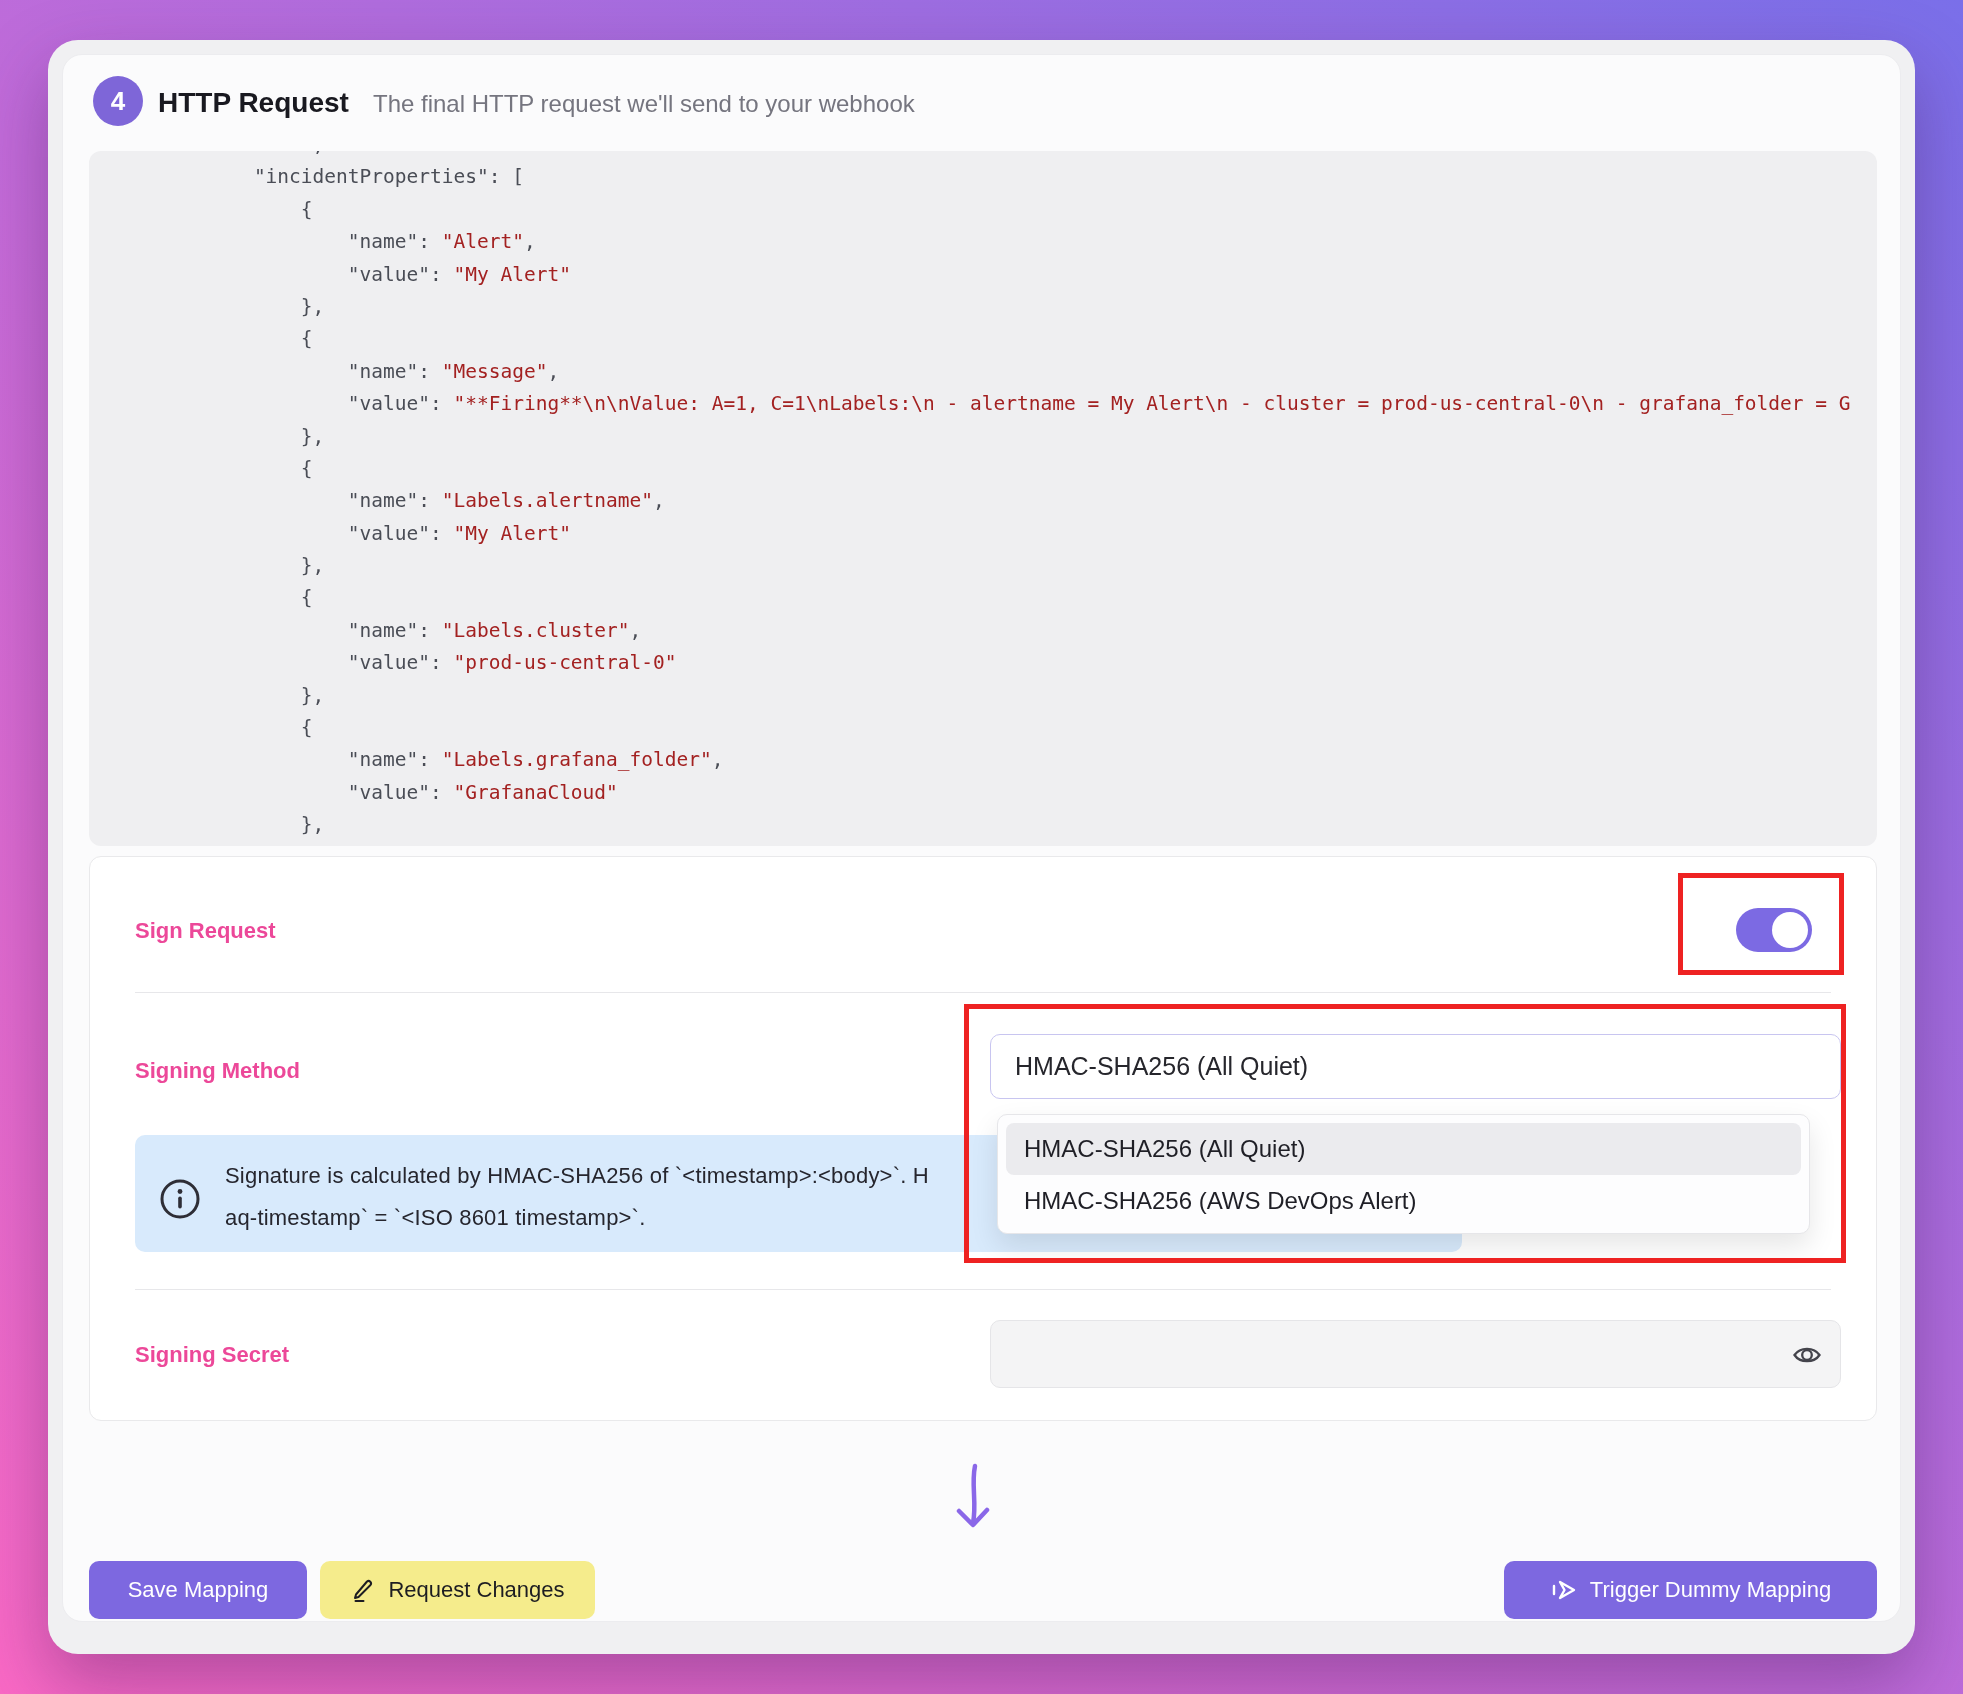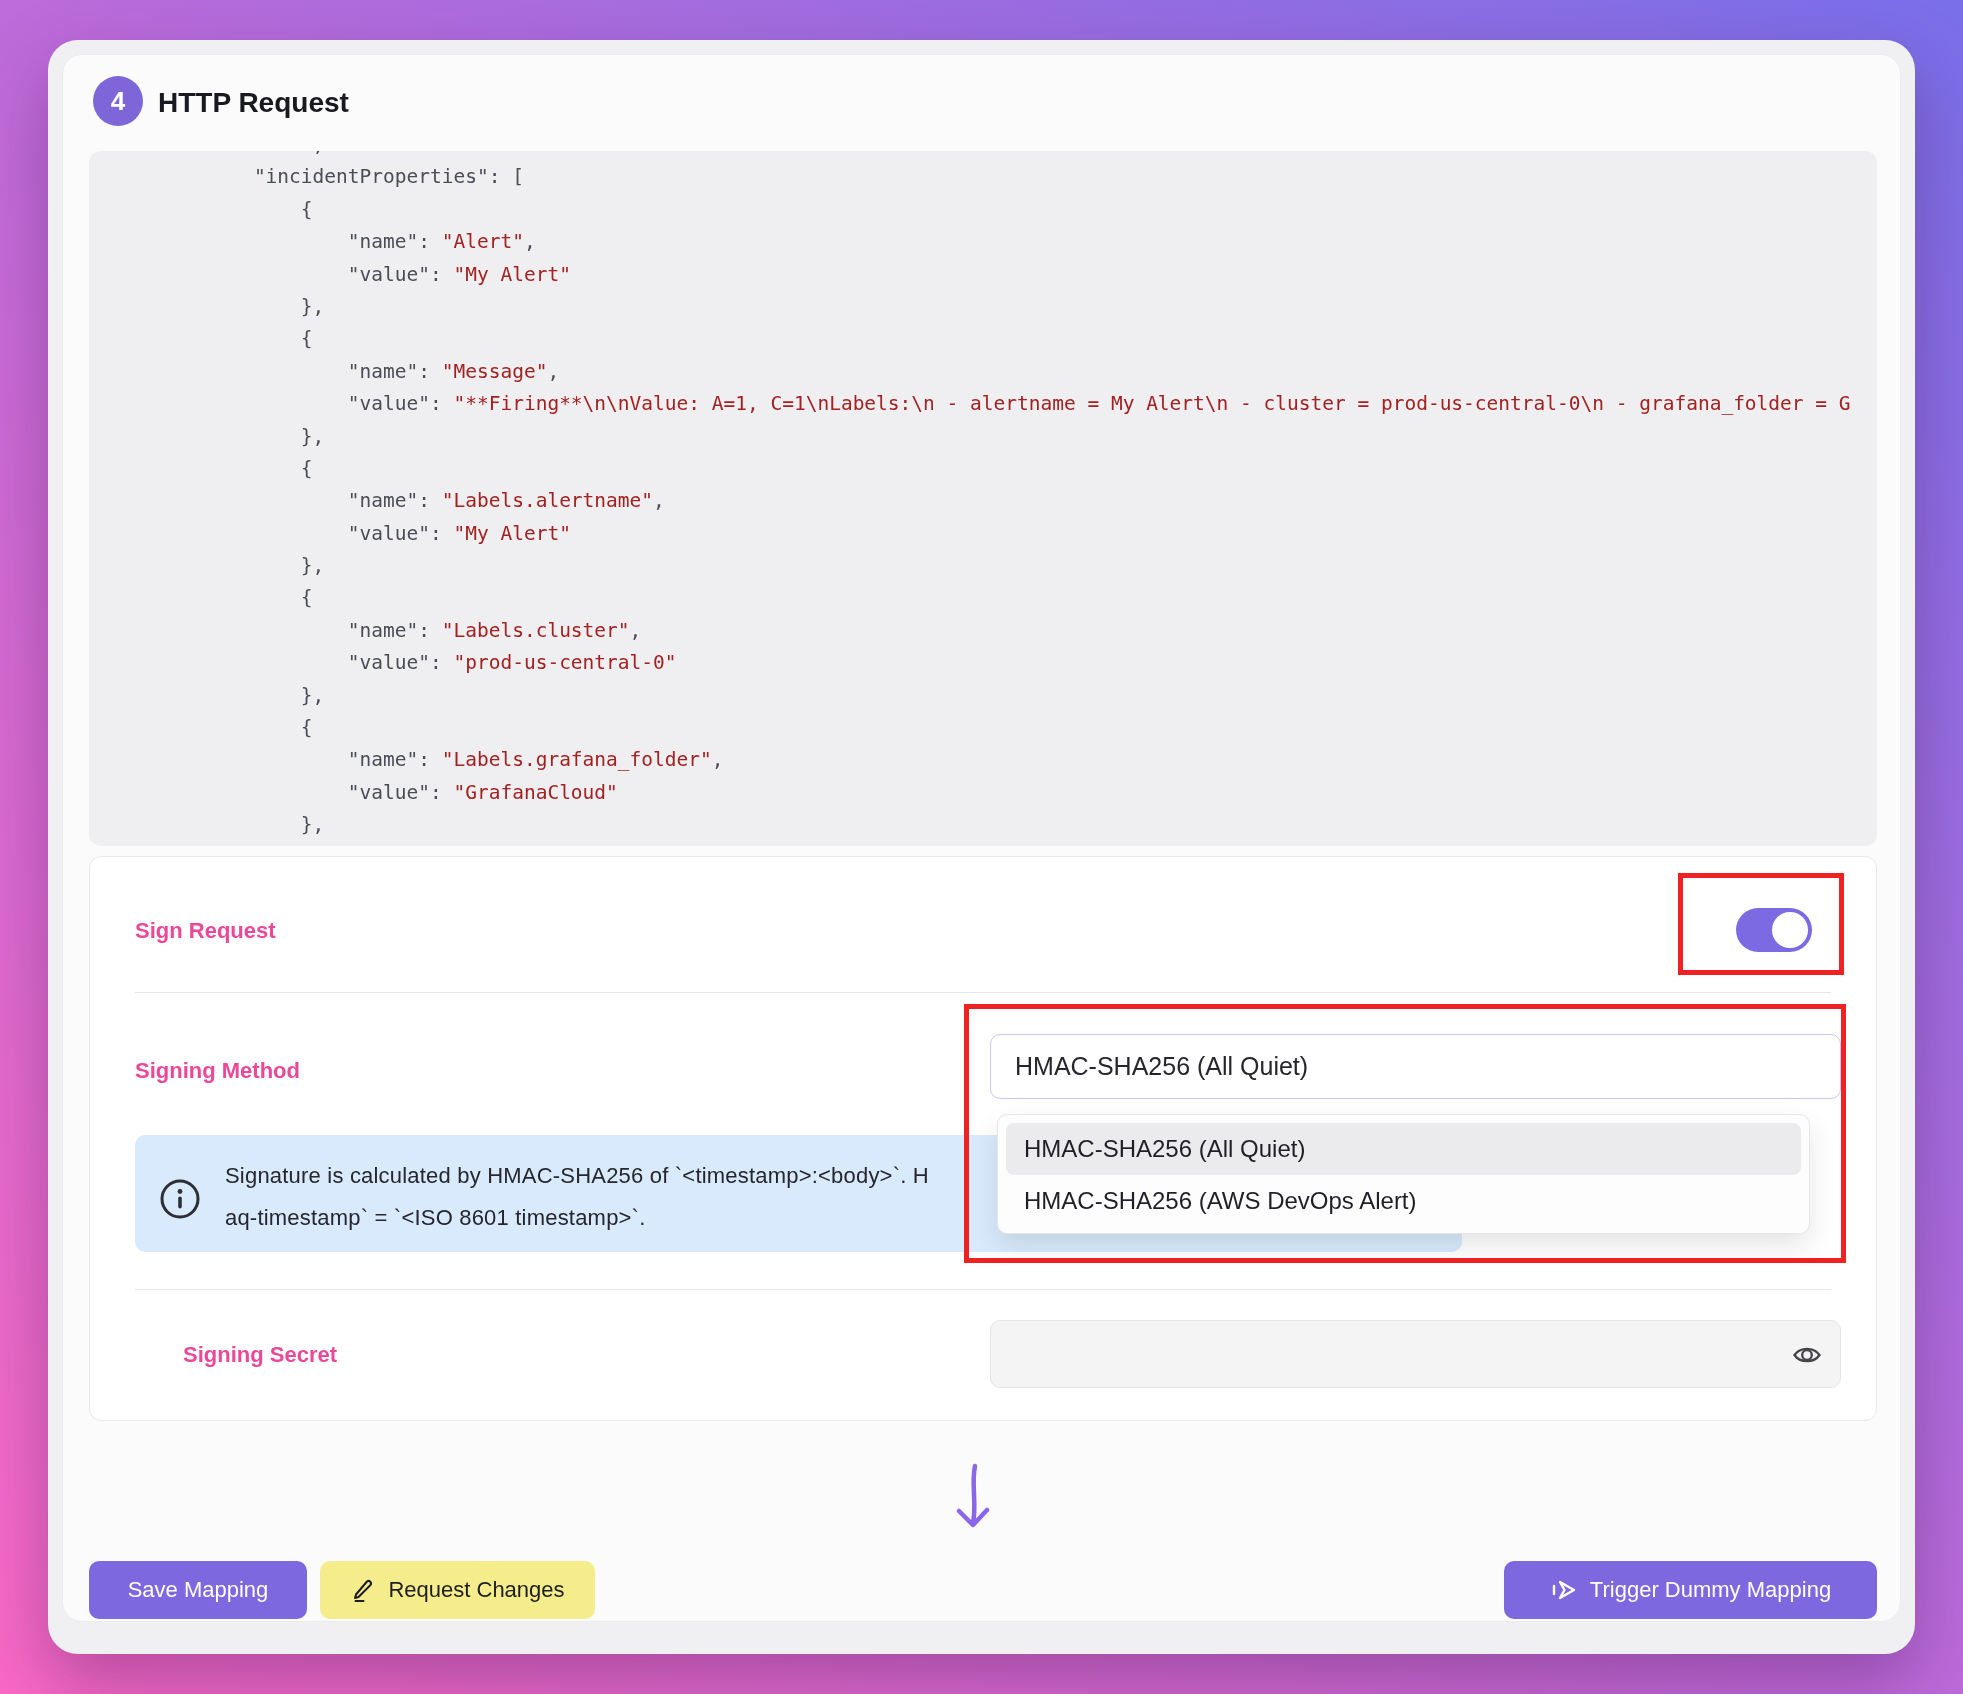--- a/index.html
+++ b/index.html
@@ -107,20 +107,21 @@
 <body>
 
 <div class="card">
   <div class="card-inner">
 
     <div class="hdr">
       <div class="step-badge">
         <span>4</span>
       </div>
       <div class="hdr-title">HTTP Request</div>
+      <div class="hdr-sub">The final HTTP request we'll send to your webhook</div>
     </div>
 
     <div class="codeblock">
       <div class="code-scroll">
           <div class="code-line"><span class="tok-plain">            </span><span class="tok-str">"..."</span><span class="tok-plain">,</span></div>
           <div class="code-line"><span class="tok-plain">            "incidentProperties": [</span></div>
           <div class="code-line"><span class="tok-plain">                {</span></div>
           <div class="code-line"><span class="tok-plain">                    "name": </span><span class="tok-str">"Alert"</span><span class="tok-plain">,</span></div>
           <div class="code-line"><span class="tok-plain">                    "value": </span><span class="tok-str">"My Alert"</span></div>
           <div class="code-line"><span class="tok-plain">                },</span></div>
@@ -168,21 +169,21 @@
             <circle cx="22" cy="14.5" r="2.4" fill="#2e2e36"></circle>
             <rect x="20.2" y="19.5" width="3.6" height="12" rx="1.8" fill="#2e2e36"></rect>
           </svg>
         </span>
         <div class="info-line l1">Signature is calculated by HMAC-SHA256 of `&lt;timestamp&gt;:&lt;body&gt;`. H</div>
         <div class="info-line l2">aq-timestamp` = `&lt;ISO 8601 timestamp&gt;`.</div>
       </div>
 
       <div class="divider" style="top:432px;"></div>
 
-      <div class="row-label" style="left:45px; top:485px;margin-left:48px;">Signing Secret</div>
+      <div class="row-label" style="left:45px; top:485px;">Signing Secret</div>
       <div class="secret-input">
         <span class="eye-btn">
           <svg width="30" height="30" viewBox="0 0 30 30" fill="none">
             <path d="M2.5 15 C 8 6.8, 22 6.8, 27.5 15 C 22 23.2, 8 23.2, 2.5 15 Z" stroke="#44444c" stroke-width="2.3"></path>
             <circle cx="15" cy="15" r="4.8" stroke="#44444c" stroke-width="2.3"></circle>
           </svg>
         </span>
       </div>
     </div>
 

